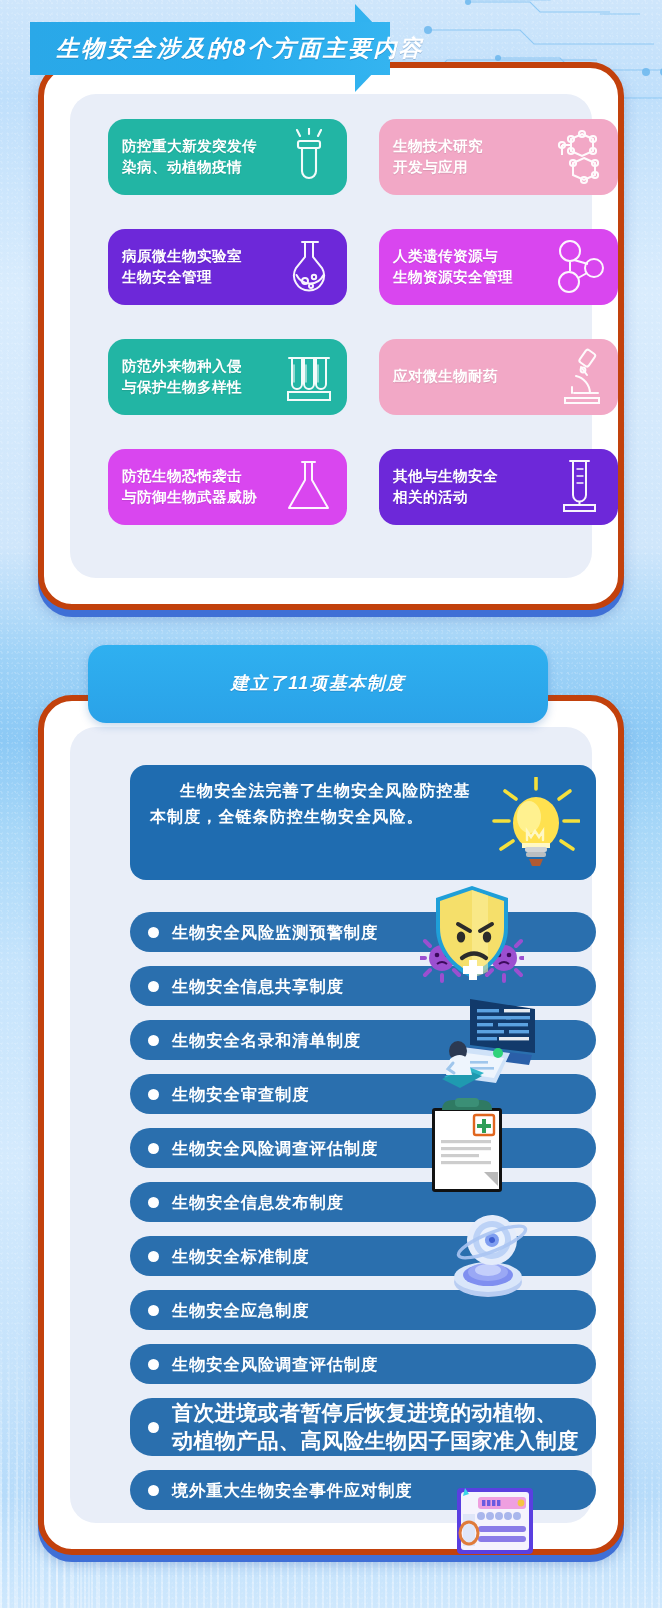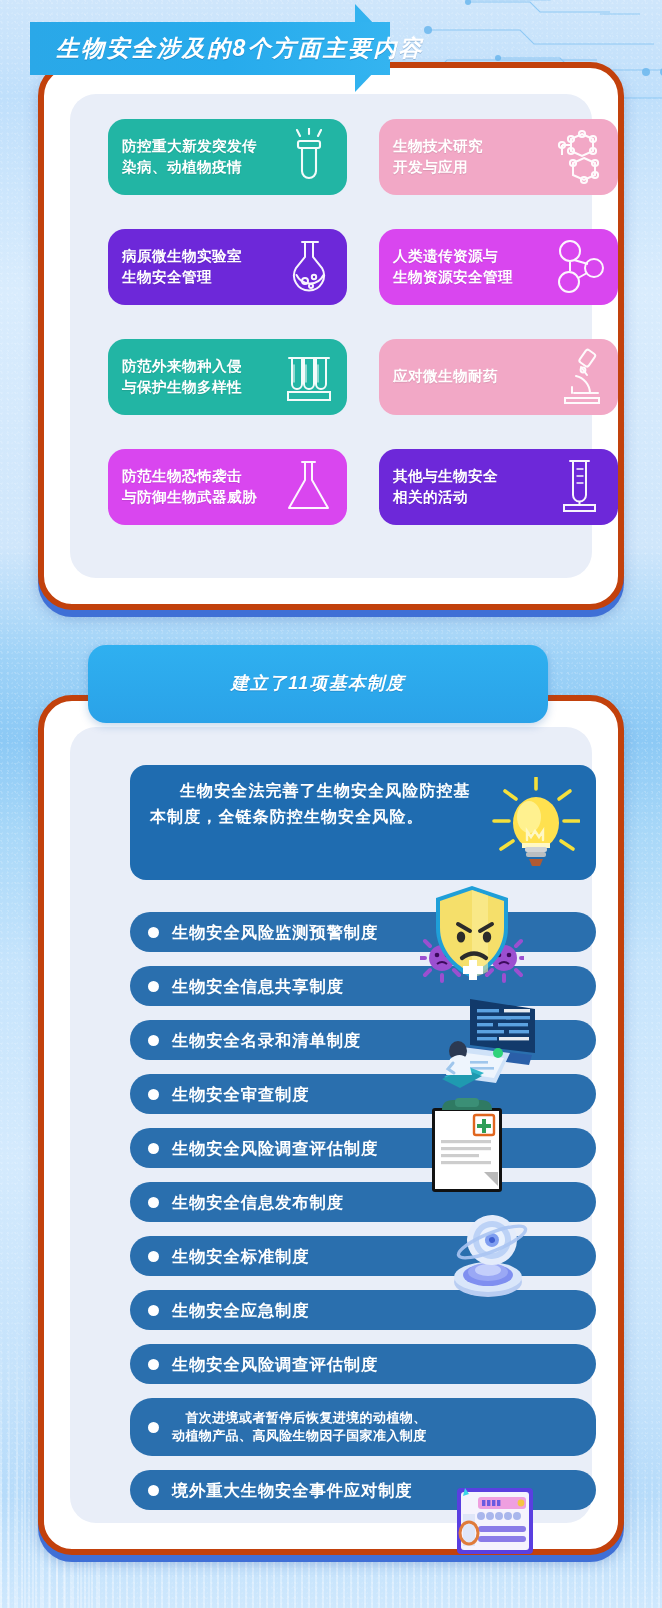--- a/index.html
+++ b/index.html
@@ -140,21 +140,21 @@
   }
   .bar.tall{ height:58px; align-items:center; }
   .bar .dot{
     width:11px; height:11px; border-radius:50%; background:#fff;
     flex:0 0 11px; margin-right:13px;
   }
   .bar .lbl{
     color:#fff; font-size:16.3px; font-weight:bold; letter-spacing:.9px;
     line-height:1.35; white-space:pre-line;
   }
-  .bar.tall .lbl{ font-size:13px; letter-spacing:.4px;text-align:right; }
+  .bar.tall .lbl{ font-size:21px; letter-spacing:.4px; }
 
   
   .art{ position:absolute; z-index:9; pointer-events:none; }
   #art-shield{ left:420px; top:880px; width:104px; height:104px; }
   #art-laptop{ left:432px; top:995px; width:105px; height:98px; }
   #art-clip{  left:428px; top:1098px; width:78px; height:96px; }
   #art-target{ left:440px; top:1208px; width:96px; height:98px; }
   #art-window{ left:455px; top:1486px; width:80px; height:72px; }
 </style>
 </head>

